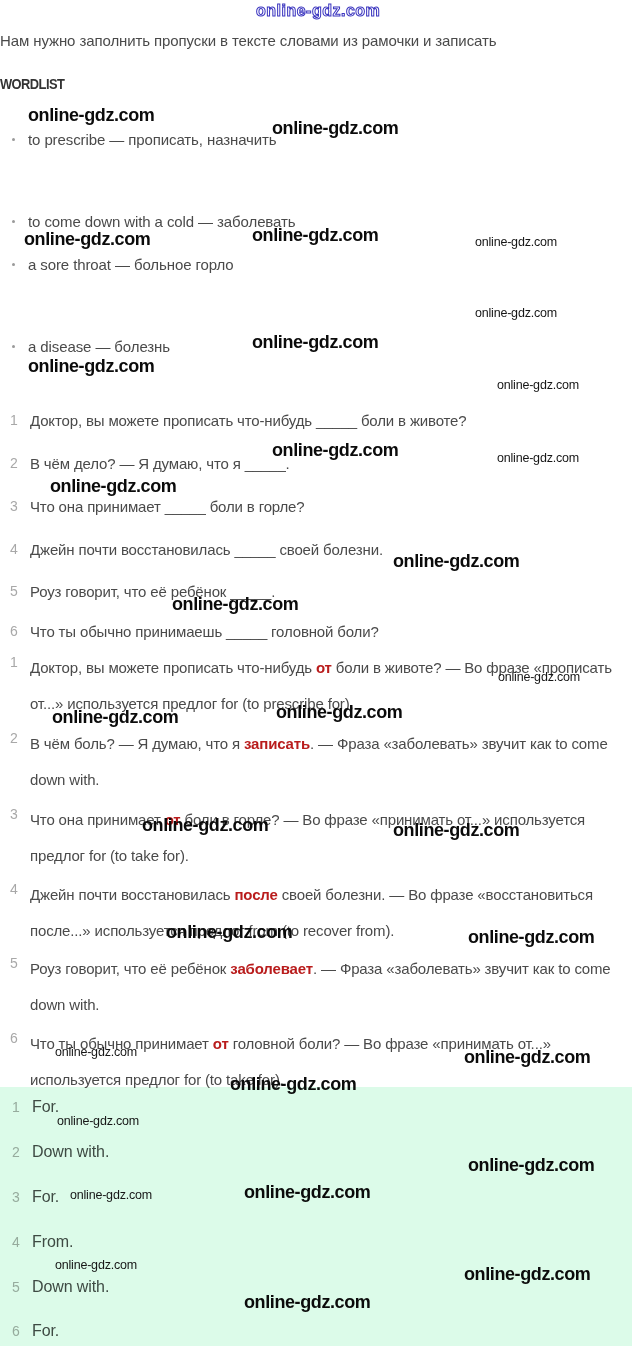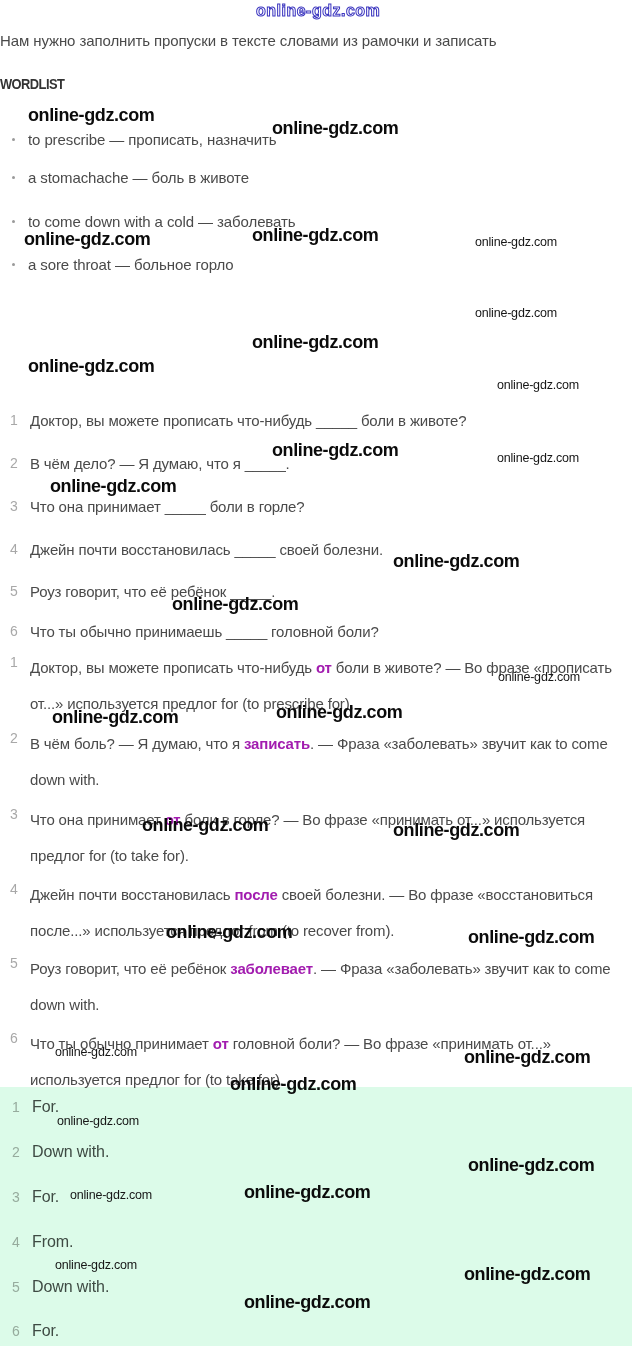--- a/index.html
+++ b/index.html
@@ -32,21 +32,21 @@
     position:absolute;left:10px;top:0;width:14px;
     color:#a8a8a8;font-size:14px;text-align:left;
   }
   .row .txt{margin-left:30px;display:block;letter-spacing:-0.15px;}
   .exp{left:0;width:632px;font-size:15px;line-height:36px;color:#4a4a4a;}
   .exp .num{
     position:absolute;left:10px;top:0;width:14px;
     color:#a8a8a8;font-size:14px;line-height:21px;padding-top:2px;
   }
   .exp .txt{margin-left:30px;width:592px;display:block;letter-spacing:-0.15px;}
-  .exp .bw{font-weight:700;color:#a21caf;}
+  .exp .bw{font-weight:700;color:#b91c1c;}
   .green-band{
     left:0;top:1087px;width:632px;height:259px;
     background:#dcfbe9;
   }
   .ans{left:0;width:615px;font-size:16px;line-height:21px;color:#3e4a43;}
   .ans .num{
     position:absolute;left:12px;top:1px;width:14px;
     color:#96ab9d;font-size:14px;
   }
   .ans .txt{margin-left:32px;display:block;letter-spacing:-0.1px;}
@@ -66,31 +66,31 @@
   <div class="abs green-band"></div>
 
   <div class="abs intro">Нам нужно заполнить пропуски в тексте словами из рамочки и записать</div>
 
   <div class="abs wordlist-title">WORDLIST</div>
 
   <div class="abs wl-item" style="top:131px">
     <span class="dot"></span>
     <span class="txt">to prescribe — прописать, назначить</span>
   </div>
-  <div class="abs wl-item" style="top:169px">
-    <span class="dot"></span>
-    <span class="txt">a stomachache — боль в животе</span>
-  </div>
   <div class="abs wl-item" style="top:256px">
     <span class="dot"></span>
     <span class="txt">a sore throat — больное горло</span>
   </div>
   <div class="abs wl-item" style="top:213px">
     <span class="dot"></span>
     <span class="txt">to come down with a cold — заболевать</span>
+  </div>
+  <div class="abs wl-item" style="top:338px">
+    <span class="dot"></span>
+    <span class="txt">a disease — болезнь</span>
   </div>
 
   <div class="abs row" style="top:410px">
     <span class="num">1</span>
     <span class="txt">Доктор, вы можете прописать что-нибудь _____ боли в животе?</span>
   </div>
   <div class="abs row" style="top:453px">
     <span class="num">2</span>
     <span class="txt">В чём дело? — Я думаю, что я _____.</span>
   </div>

